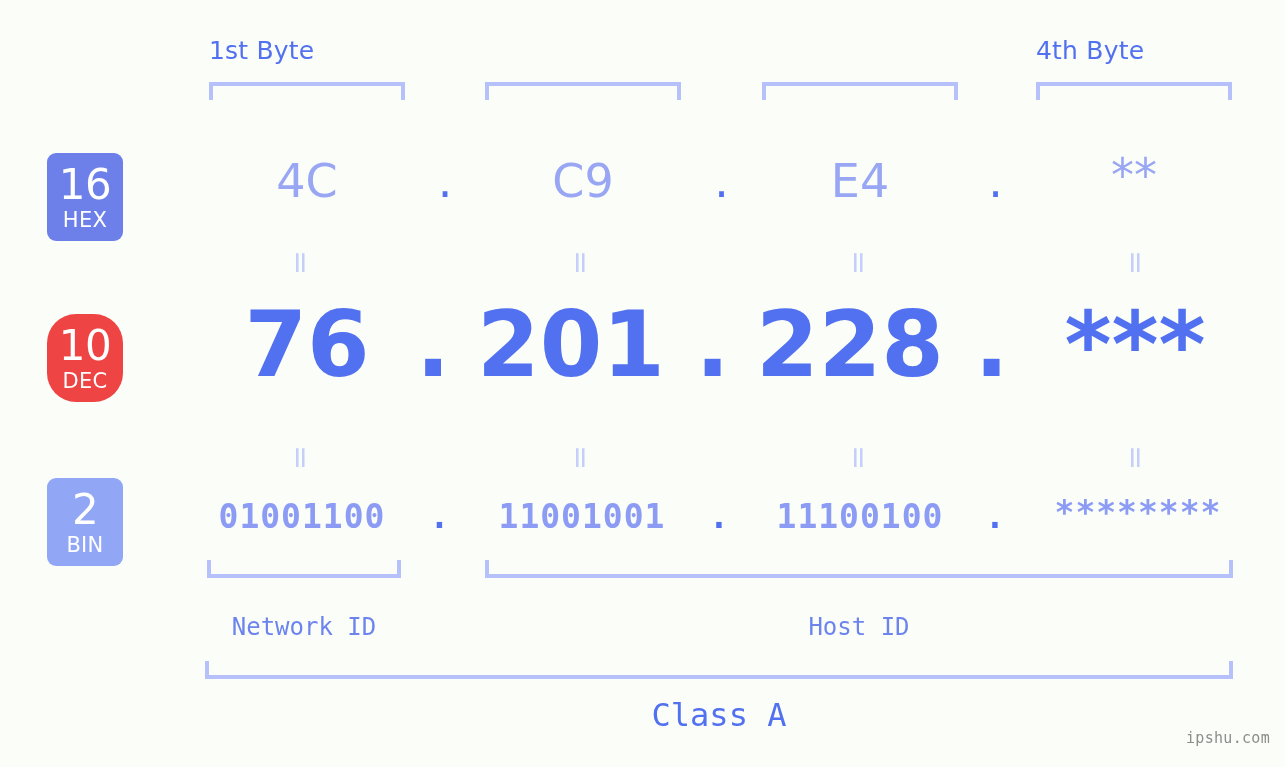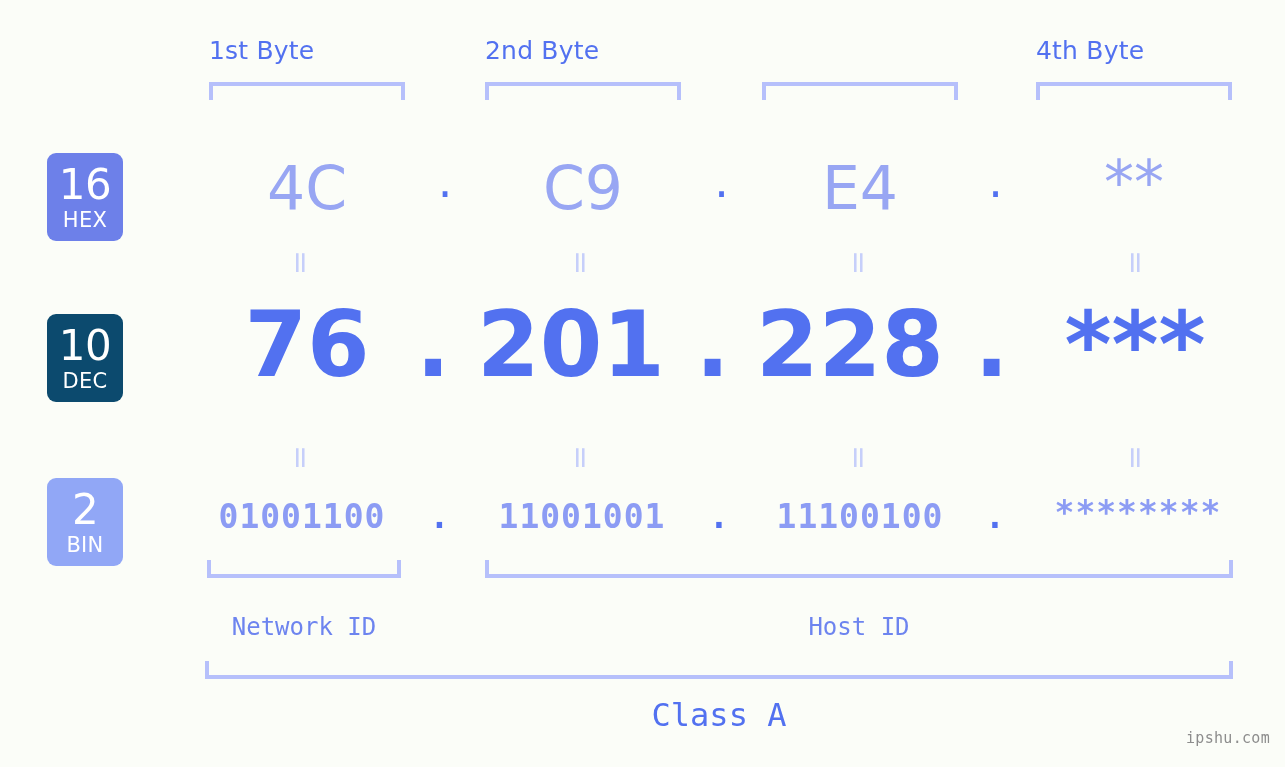--- a/index.html
+++ b/index.html
@@ -72,34 +72,34 @@
     font-weight: 400;
     letter-spacing: -0.5px;
   }
   .badge .base {
     font-size: 21px;
     font-weight: 400;
     margin-top: 4px;
     letter-spacing: 0.3px;
   }
   .badge-hex { top: 153px; background: #6d80e9; }
-  .badge-dec { top: 314px; background: #0c4a6e; }
+  .badge-dec { top: 314px; background: #ef4444; border-radius: 29px; }
   .badge-bin { top: 478px; background: #91a7f6; }
 
   
   .cell {
     position: absolute;
     text-align: center;
     white-space: nowrap;
     line-height: 1;
   }
 
   .row-hex .cell {
     font-family: "DejaVu Sans", sans-serif;
-    font-size: 60px;
+    font-size: 46px;
     font-weight: 400;
     color: #98a6f3;
     top: 158px;
   }
   .row-hex .dot {
     font-family: "DejaVu Sans", sans-serif;
     font-size: 46px;
     color: #5271f0;
     top: 158px;
   }
@@ -177,21 +177,20 @@
     font-size: 15px;
     letter-spacing: 0.3px;
   }
 </style>
 </head>
 <body>
 
 <div class="stage">
 
   <div class="byte-label" style="left:209px; width:195px;">1st Byte</div>
-  <div class="byte-label" style="left:485px; width:196px;">2nd Byte</div>
   <div class="byte-label" style="left:1036px; width:195px;">4th Byte</div>
 
   <div class="bracket-top" style="left:209px; top:82px; width:196px;"></div>
   <div class="bracket-top" style="left:485px; top:82px; width:196px;"></div>
   <div class="bracket-top" style="left:762px; top:82px; width:196px;"></div>
   <div class="bracket-top" style="left:1036px; top:82px; width:196px;"></div>
 
   <div class="badge badge-hex">
     <span class="num">16</span>
     <span class="base">HEX</span>

